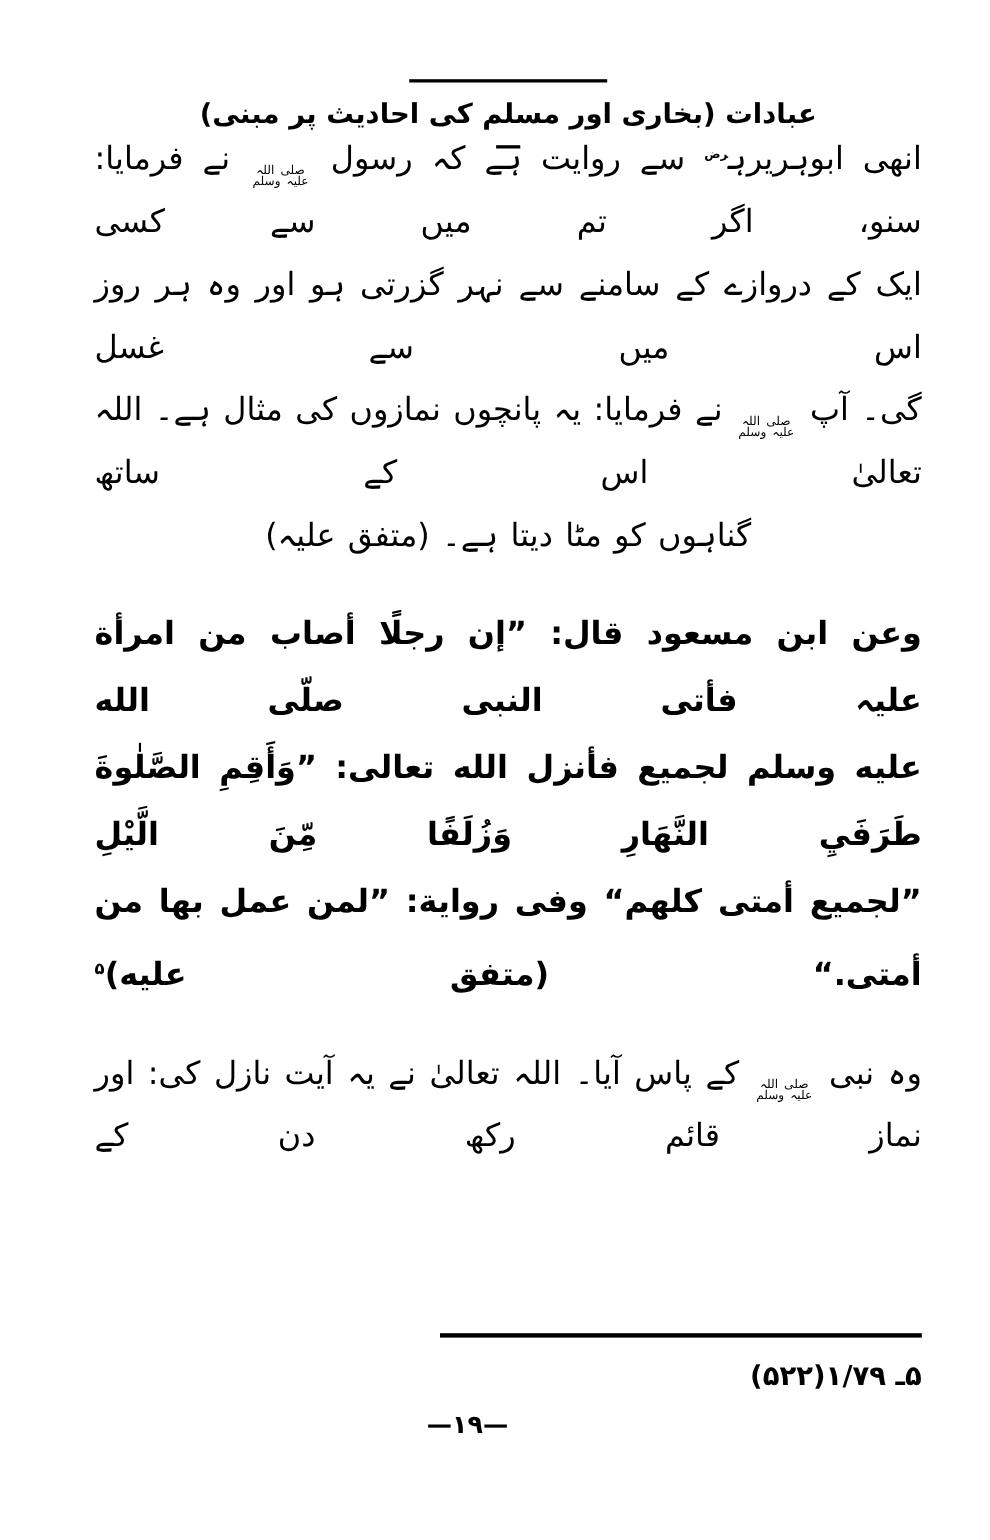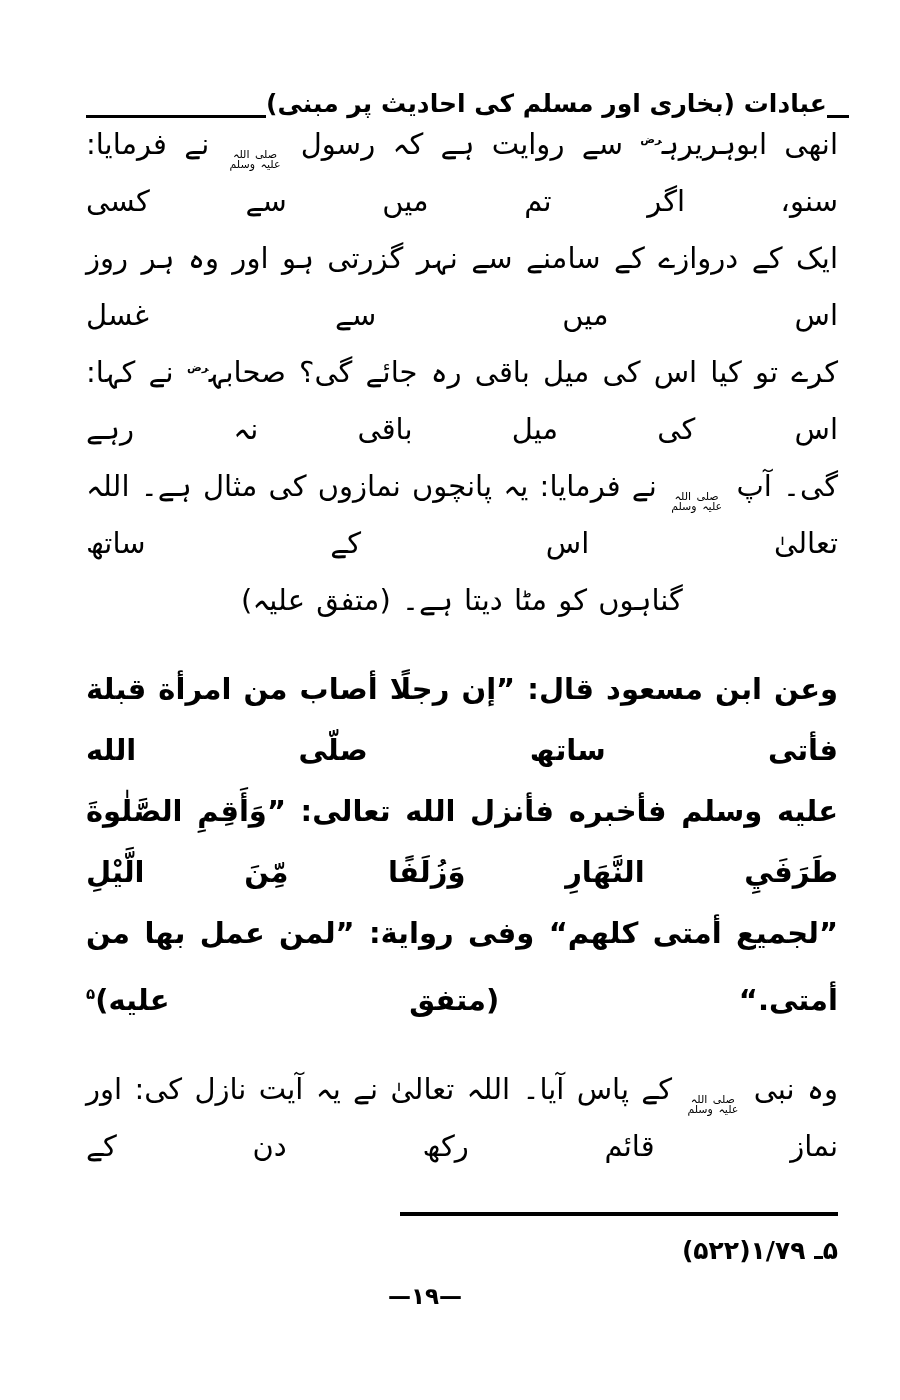--- a/index.html
+++ b/index.html
@@ -4,21 +4,21 @@
 <style>
   html,body{margin:0;padding:0;}
   body{
     width:900px;height:1400px;background:#ffffff;color:#000;
     font-family:"DejaVu Sans",sans-serif;position:relative;overflow:hidden;
   }
   .page{position:absolute;inset:0;}
   
   .header{
     position:absolute;top:72px;left:86px;width:752px;height:46px;
-    display:flex;align-items:flex-end;direction:ltr;
+    display:flex;flex-direction:column;align-items:center;gap:14px;direction:ltr;
   }
   .header-rule{height:3px;background:#000;flex:0 0 auto;}
   .header-rule.left{width:180px;}
   .header-rule.right{width:22px;}
   .header-title{
     flex:1 1 auto;text-align:center;direction:rtl;
     font-size:25px;font-weight:bold;white-space:nowrap;
   }
   
   .body-text{
@@ -67,30 +67,29 @@
     <div class="header-rule right"></div>
   </div>
 
   <main class="body-text">
       <div class="para urdu">
         <div class="line">انھی ابوہریرہ<sup class="ra-mark">رض</sup> سے روایت ہے کہ رسول <span class="honorific">
             <span>صلی اللہ</span>
             <span>علیہ وسلم</span>
           </span> نے فرمایا: سنو، اگر تم میں سے کسی</div>
         <div class="line">ایک کے دروازے کے سامنے سے نہر گزرتی ہو اور وہ ہر روز اس میں سے غسل</div>
-        <div class="line">کرے تو کیا اس کی میل باقی رہ جائے گی؟ صحابہ<sup class="ra-mark">رض</sup> نے کہا: اس کی میل باقی نہ رہے</div>
         <div class="line">گی۔ آپ <span class="honorific">
             <span>صلی اللہ</span>
             <span>علیہ وسلم</span>
           </span> نے فرمایا: یہ پانچوں نمازوں کی مثال ہے۔ اللہ تعالیٰ اس کے ساتھ</div>
         <div class="line center">گناہوں کو مٹا دیتا ہے۔ (متفق علیہ)</div>
       </div>
       <div class="para arabic">
-        <div class="line">وعن ابن مسعود قال: ”إن رجلًا أصاب من امرأة قبلة فأتى ساتھ صلّى الله</div>
-        <div class="line">عليه وسلم فأخبره فأنزل الله تعالى: ”وَأَقِمِ الصَّلٰوةَ طَرَفَيِ النَّهَارِ وَزُلَفًا مِّنَ الَّيْلِ</div>
+        <div class="line">وعن ابن مسعود قال: ”إن رجلًا أصاب من امرأة علیہ فأتى النبی صلّى الله</div>
+        <div class="line">عليه وسلم لجميع فأنزل الله تعالى: ”وَأَقِمِ الصَّلٰوةَ طَرَفَيِ النَّهَارِ وَزُلَفًا مِّنَ الَّيْلِ</div>
         <div class="line">”لجميع أمتی كلهم“ وفی رواية: ”لمن عمل بها من أمتی.“ (متفق عليه)<sup class="fn-marker">۵</sup></div>
       </div>
       <div class="para urdu">
         <div class="line">وہ نبی <span class="honorific">
             <span>صلی اللہ</span>
             <span>علیہ وسلم</span>
           </span> کے پاس آیا۔ اللہ تعالیٰ نے یہ آیت نازل کی: اور نماز قائم رکھ دن کے</div>
       </div>
     </main>
 

